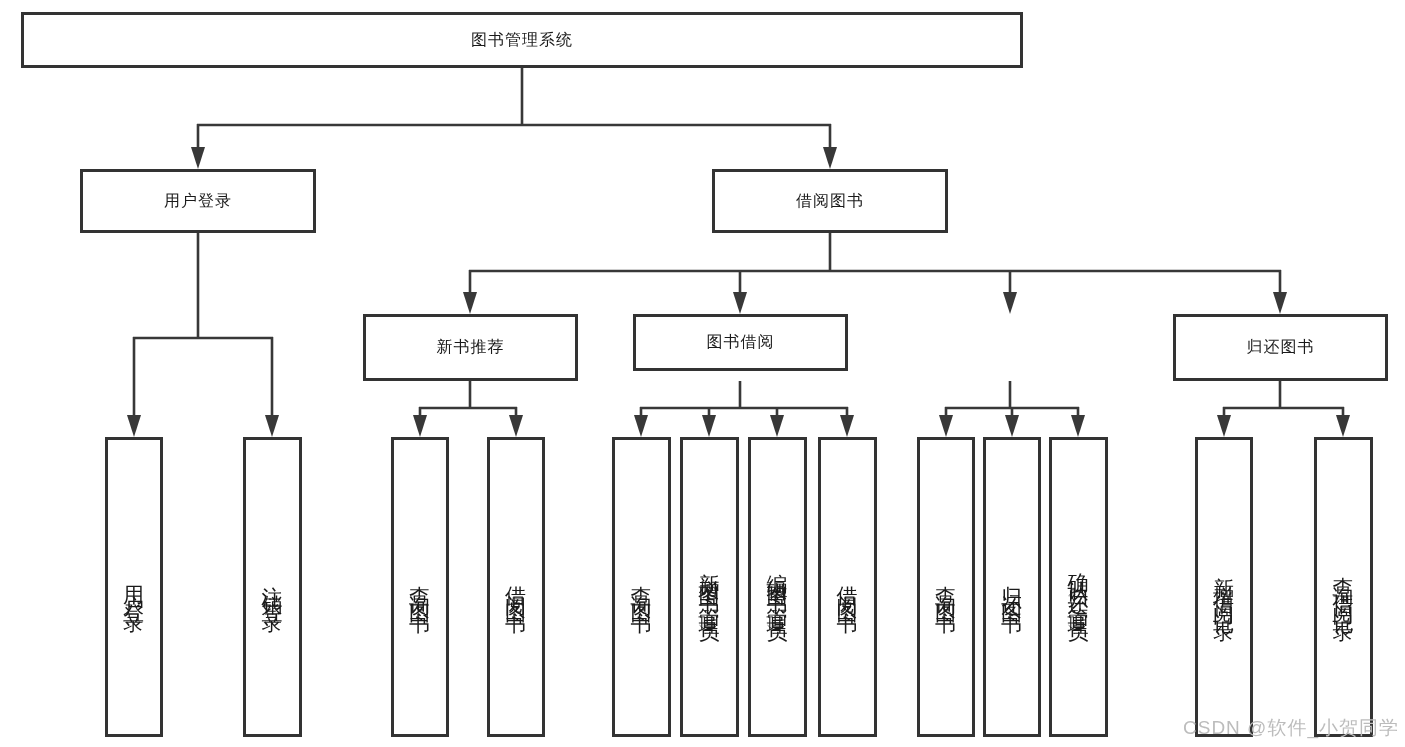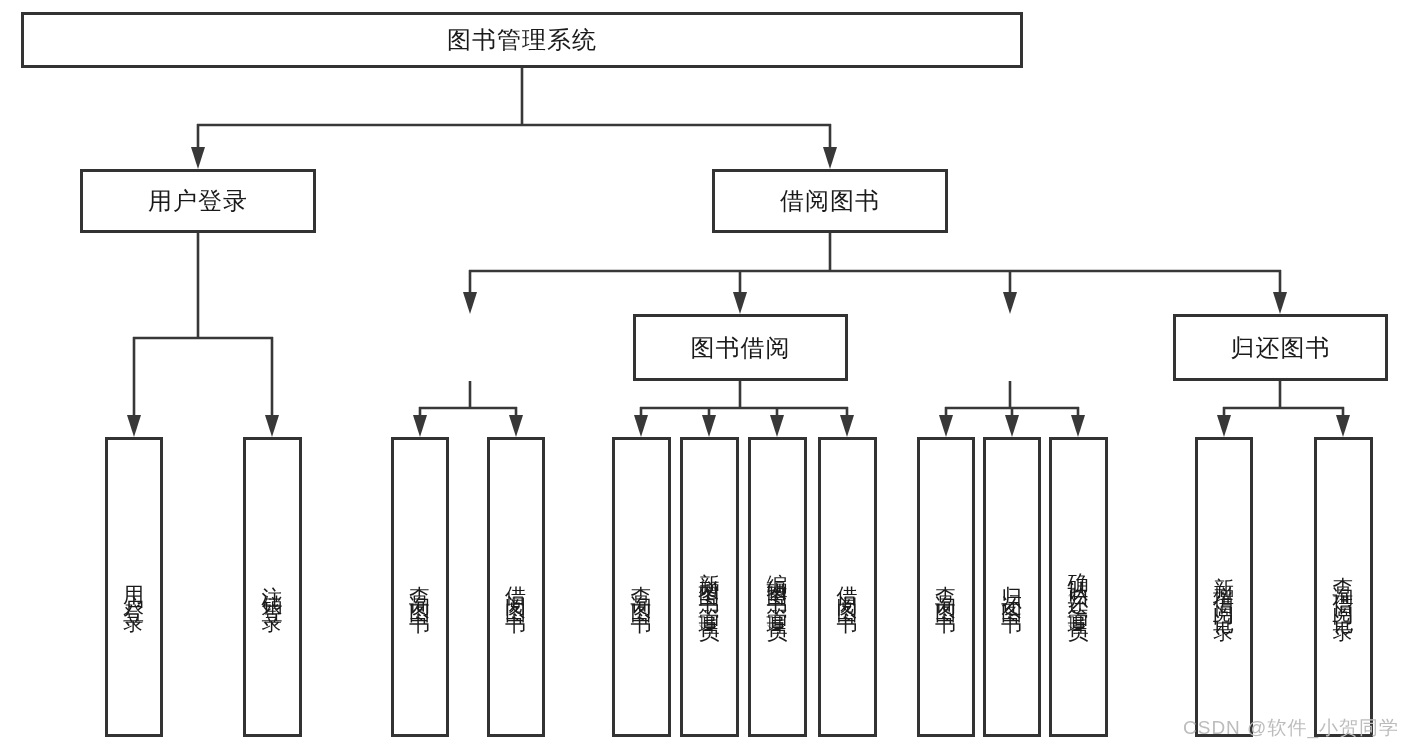--- a/index.html
+++ b/index.html
@@ -20,21 +20,21 @@
     position: absolute;
     box-sizing: border-box;
     background: #ffffff;
     border: 3px solid #333333;
     display: flex;
     align-items: center;
     justify-content: center;
     color: #1a1a1a;
   }
   .hlabel {
-    font-size: 24px;
+    font-size: 16px;
     letter-spacing: 1px;
     white-space: nowrap;
   }
   .vtext {
     writing-mode: vertical-lr;
     text-orientation: mixed;
     font-size: 21px;
     line-height: 1;
     letter-spacing: 9px;
     color: #1a1a1a;
@@ -135,21 +135,24 @@
     <span class="hlabel">图书管理系统</span>
   </div>
 
   <div class="box" style="left:80px;top:169px;width:236px;height:64px">
     <span class="hlabel">用户登录</span>
   </div>
   <div class="box" style="left:712px;top:169px;width:236px;height:64px">
     <span class="hlabel">借阅图书</span>
   </div>
 
-  <div class="box" style="left:633px;top:314px;width:215px;height:67px">
+  <div class="box" style="left:363px;top:314px;width:215px;height:67px">
+    <span class="hlabel">新书推荐</span>
+  </div>
+  <div class="box" style="left:633px;top:314px;width:215px;height:57px">
     <span class="hlabel">图书借阅</span>
   </div>
   <div class="box" style="left:1173px;top:314px;width:215px;height:67px">
     <span class="hlabel">归还图书</span>
   </div>
 
   <div class="box leaf" style="left:105px;top:437px;width:58px;height:300px">
     <span class="vtext">用户登录</span>
   </div>
   <div class="box leaf" style="left:243px;top:437px;width:59px;height:300px">

